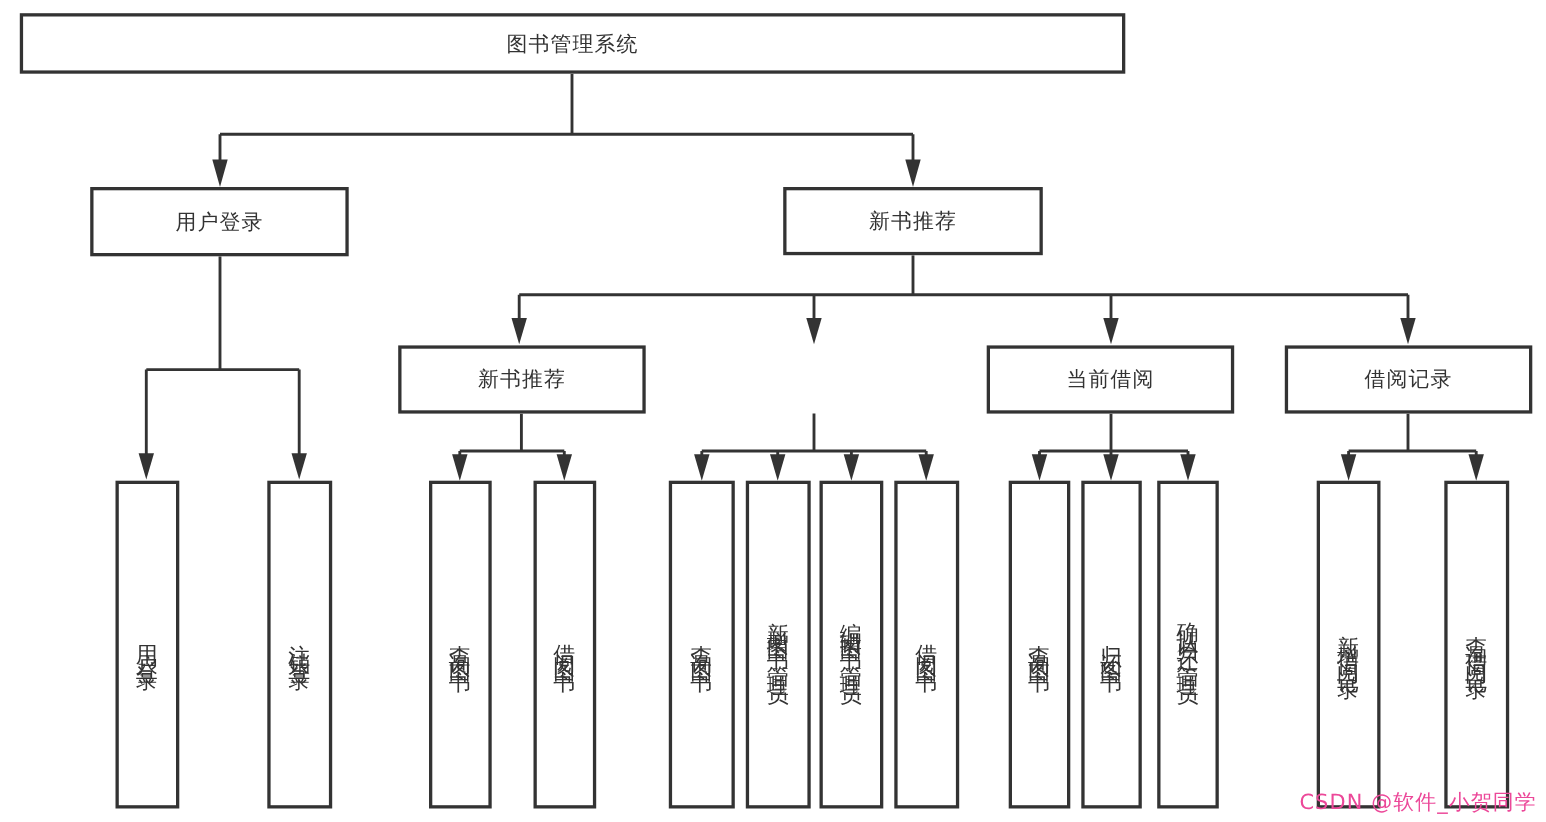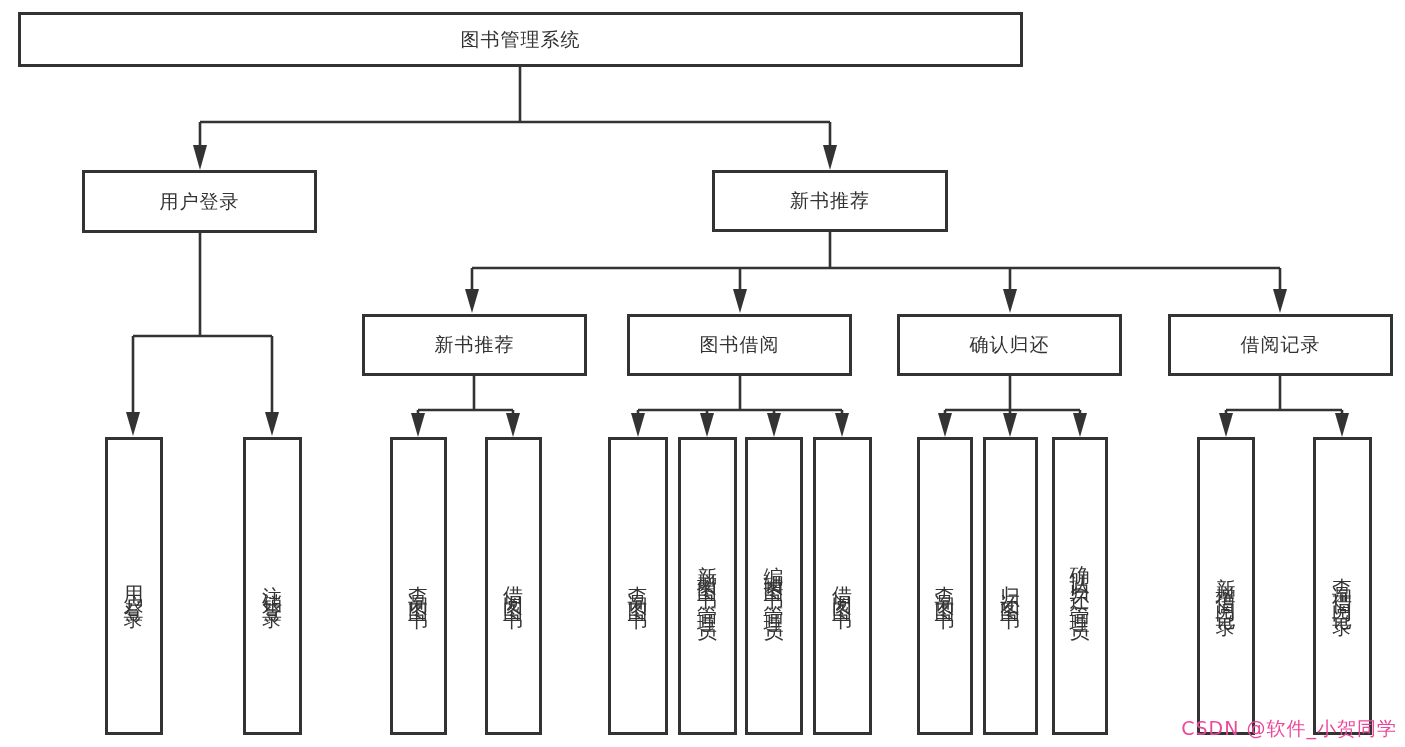--- a/index.html
+++ b/index.html
@@ -89,25 +89,22 @@
   <div class="node hbox" style="left:82px; top:170px; width:235px; height:63px;">
     <span>用户登录</span>
   </div>
   <div class="node hbox" style="left:712px; top:170px; width:236px; height:62px;">
     <span>新书推荐</span>
   </div>
 
   <div class="node hbox" style="left:362px; top:314px; width:225px; height:62px;">
     <span>新书推荐</span>
   </div>
-  <div class="node hbox" style="left:627px; top:314px; width:225px; height:62px;">
-    <span>图书借阅</span>
-  </div>
   <div class="node hbox" style="left:897px; top:314px; width:225px; height:62px;">
-    <span>确认归还</span>
+    <span>当前借阅</span>
   </div>
   <div class="node hbox" style="left:1168px; top:314px; width:225px; height:62px;">
     <span>借阅记录</span>
   </div>
 
   <div class="node vbox" style="left:105px; width:58px;">
     <span class="vtext">用户登录</span>
   </div>
   <div class="node vbox" style="left:243px; width:59px;">
     <span class="vtext">注销登录</span>

